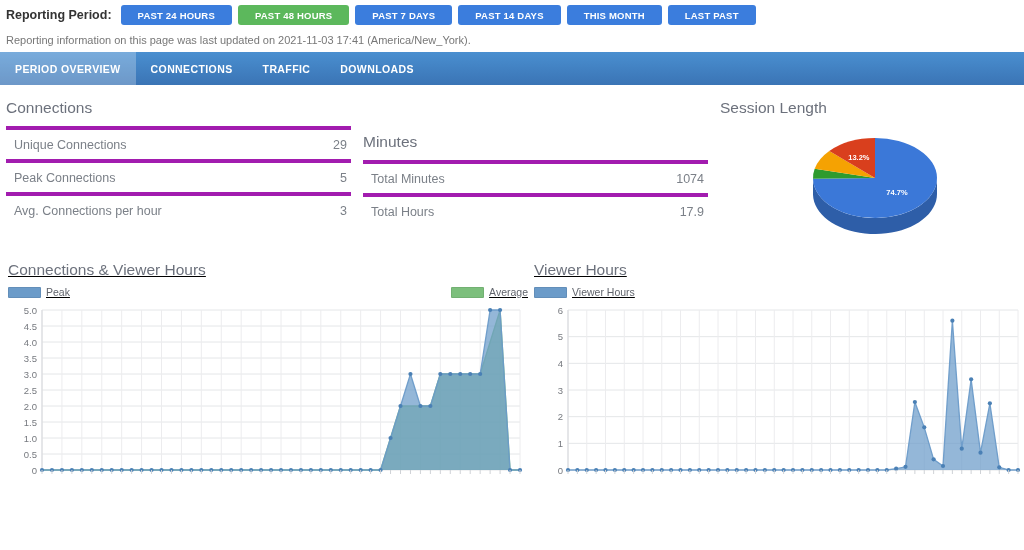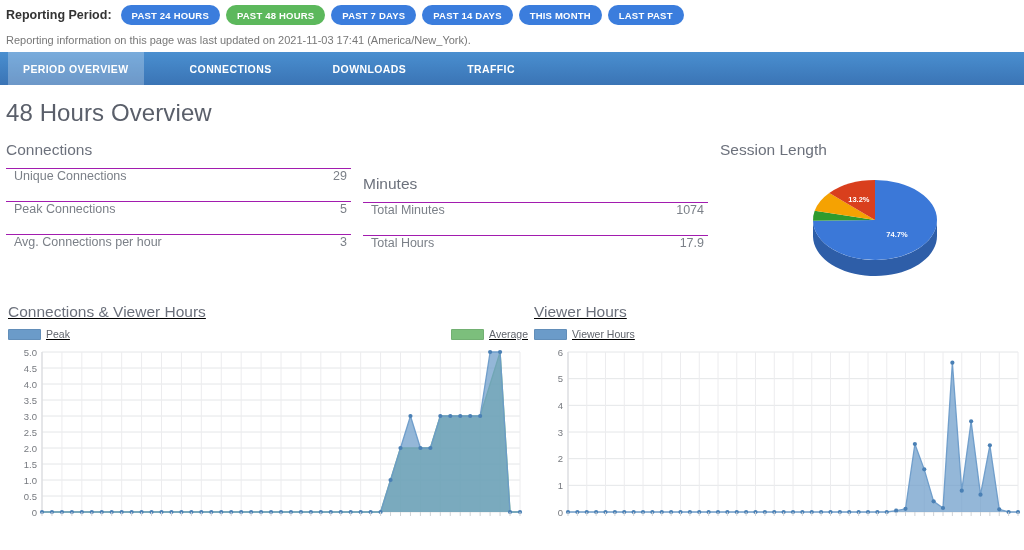--- a/index.html
+++ b/index.html
@@ -17,40 +17,39 @@
     display: flex; align-items: center;
     padding: 6px 0 6px 6px;
     height: 30px;
   }
   .period-label {
     font-size: 12.5px; font-weight: bold; color: #333;
     margin-right: 9px; white-space: nowrap;
   }
   .period-btn {
     display: inline-flex; align-items: center; justify-content: center;
-    height: 20px; padding: 0 11px; margin-right: 6px;
-    border-radius: 10px; border: none; cursor: pointer;
+    height: 20px; padding: 0 17px; margin-right: 6px;
+    border-radius: 3px; border: none; cursor: pointer;
     font-size: 9.5px; font-weight: bold; letter-spacing: .2px;
     color: #fff; background: #3b7ddd; white-space: nowrap;
     font-family: "Liberation Sans", sans-serif;
   }
   .period-btn.active { background: #5cb85c; }
 
   .updated-note {
     font-size: 11px; color: #777;
     padding: 4px 8px 6px 6px;
   }
 
   
   .tabbar {
     height: 33px; width: 100%;
     background: linear-gradient(180deg, #4a8fd0 0%, #3a74b5 100%);
     display: flex; align-items: stretch;
-    padding-left: 8px;
-    gap: 31px;
+    padding-left: 0;
   }
   .tab {
     display: flex; align-items: center; padding: 0 15px;
     font-size: 10.5px; font-weight: bold; color: #fff;
     letter-spacing: .4px; cursor: pointer; white-space: nowrap;
   }
   .tab.active { background: rgba(255,255,255,.26); }
 
   
   .page-title {
@@ -61,22 +60,22 @@
   
   .stats-row { display: flex; padding: 0 6px; margin-top: 14px; }
   .stat-col { width: 345px; margin-right: 12px; }
   .stat-col.wide { width: 345px; margin-top: 34px; }
   .pie-col { flex: 1; }
   .sec-title {
     font-size: 15.5px; color: #6c717c; font-weight: 400;
     padding-bottom: 9px;
   }
   .stat-row {
-    display: flex; justify-content: space-between; align-items: flex-start;
-    border-top: 1px solid #a21caf;
+    display: flex; justify-content: space-between; align-items: center;
+    border-top: 4px solid #a21caf;
     height: 33px; font-size: 12.5px; color: #7b8088;
     padding: 0 4px 0 8px;
   }
   .stat-row .v { color: #7b8088; }
 
   
   .pie-wrap { position: relative; width: 100%; height: 118px; }
   .pie-label {
     position: absolute; color: #fff; font-size: 7.5px; font-weight: bold;
     pointer-events: none;
@@ -118,25 +117,24 @@
         <button class="period-btn">THIS MONTH</button>
         <button class="period-btn">LAST PAST</button>
       </span>
   </div>
 
   <div class="updated-note">Reporting information on this page was last updated on 2021-11-03 17:41 (America/New_York).</div>
 
   <div class="tabbar" id="tabbar">
       <div class="tab active">PERIOD OVERVIEW</div>
       <div class="tab">CONNECTIONS</div>
+      <div class="tab">TRAFFIC</div>
       <div class="tab">DOWNLOADS</div>
-      <div class="tab">TRAFFIC</div>
     </div>
 
-  <div class="page-title">48 Hours Overview</div>
 
   <div class="stats-row">
 
     <div class="stat-col">
       <div class="sec-title">Connections</div>
       <div id="connections-rows">
           <div class="stat-row">
             <span>Unique Connections</span>
             <span class="v">29</span>
           </div>

